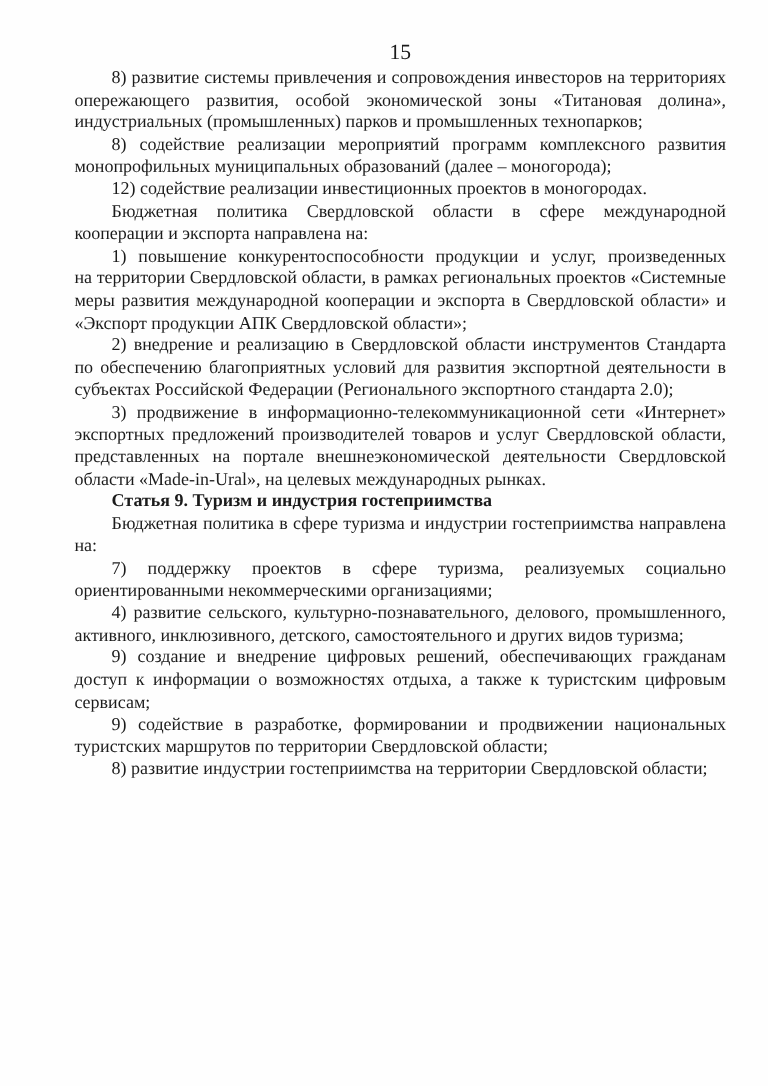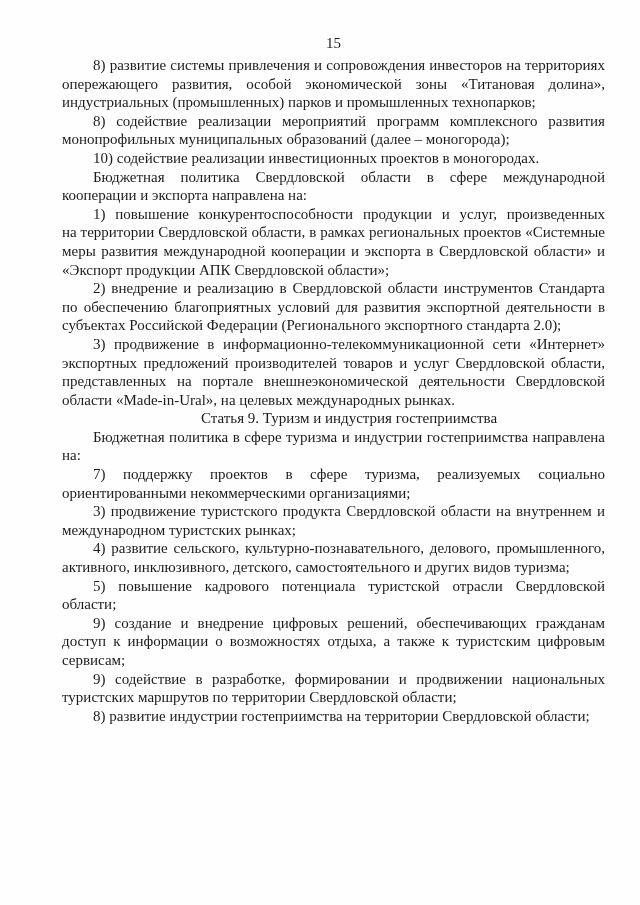--- a/index.html
+++ b/index.html
@@ -15,81 +15,78 @@
     overflow: hidden;
     font-family: "Liberation Serif", "DejaVu Serif", serif;
     color: #1b1b1b;
   }
   .page-number {
     position: absolute;
     top: 34px;
     left: 62px;
     width: 543px;
     text-align: center;
-    font-size: 15px;
+    font-size: 18px;
     line-height: 18px;
   }
   .doc-body {
     position: absolute;
     top: 56px;
     left: 62px;
     width: 543px;
     font-size: 15px;
     line-height: 18.6px;
     text-align: justify;
   }
   .doc-body p {
     margin: 0;
     padding: 0;
     text-indent: 31px;
   }
   .section-heading {
     margin: 18px 0 19px 0;
     text-indent: 0;
-    text-align: center;
-    font-weight: normal;
+    font-weight: bold;
     font-size: 15px;
     line-height: 18.6px;
   }
 </style>
 </head>
 <body>
 
 <div class="page">
 
   <div class="page-number">15</div>
 
   <div class="doc-body">
 
     <p>8) развитие системы привлечения и сопровождения инвесторов на&nbsp;территориях опережающего развития, особой экономической зоны «Титановая долина», индустриальных (промышленных) парков и промышленных технопарков;</p>
 
     <p>8) содействие реализации мероприятий программ комплексного развития монопрофильных муниципальных образований (далее – моногорода);</p>
 
-    <p>10) содействие реализации инвестиционных проектов в моногородах.</p>
+    <p>12) содействие реализации инвестиционных проектов в моногородах.</p>
 
     <p>Бюджетная политика Свердловской области в сфере международной кооперации и экспорта направлена на:</p>
 
     <p>1) повышение конкурентоспособности продукции и услуг, произведенных на&nbsp;территории Свердловской области, в рамках региональных проектов «Системные меры развития международной кооперации и экспорта в&nbsp;Свердловской области» и «Экспорт продукции АПК Свердловской области»;</p>
 
     <p>2) внедрение и реализацию в Свердловской области инструментов Стандарта по обеспечению благоприятных условий для развития экспортной деятельности в субъектах Российской Федерации (Регионального экспортного стандарта 2.0);</p>
 
     <p>3) продвижение в информационно-телекоммуникационной сети «Интернет» экспортных предложений производителей товаров и услуг Свердловской области, представленных на портале внешнеэкономической деятельности Свердловской области «Made-in-Ural», на целевых международных рынках.</p>
 
     <p class="section-heading">Статья 9. Туризм и индустрия гостеприимства</p>
 
     <p>Бюджетная политика в сфере туризма и индустрии гостеприимства направлена на:</p>
 
     <p>7) поддержку проектов в сфере туризма, реализуемых социально ориентированными некоммерческими организациями;</p>
 
 
-    <p>3) продвижение туристского продукта Свердловской области на внутреннем и международном туристских рынках;</p>
 
     <p>4) развитие сельского, культурно-познавательного, делового, промышленного, активного, инклюзивного, детского, самостоятельного и других видов туризма;</p>
 
-    <p>5) повышение кадрового потенциала туристской отрасли Свердловской области;</p>
 
     <p>9) создание и внедрение цифровых решений, обеспечивающих гражданам доступ к информации о возможностях отдыха, а также к туристским цифровым сервисам;</p>
 
     <p>9) содействие в разработке, формировании и продвижении национальных туристских маршрутов по территории Свердловской области;</p>
 
     <p>8) развитие индустрии гостеприимства на территории Свердловской области;</p>
 
   </div>
 </div>
 

